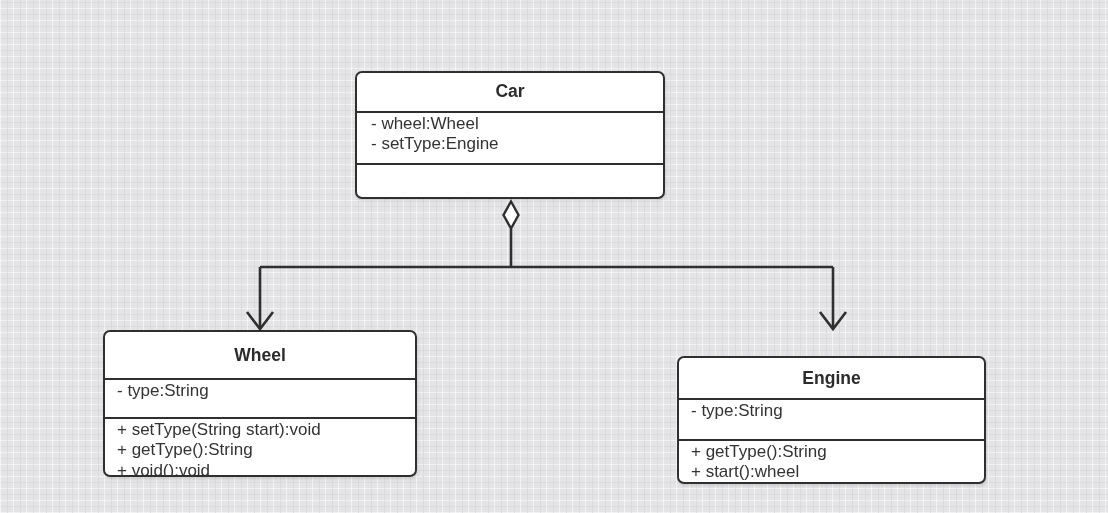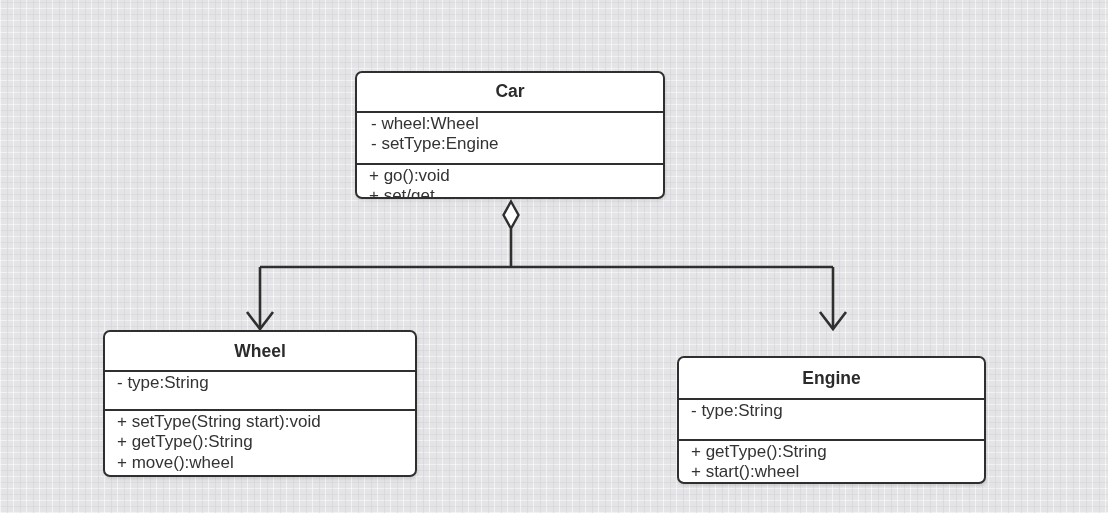--- a/index.html
+++ b/index.html
@@ -48,35 +48,31 @@
 
     <polygon points="511,201.5 518.5,215 511,228.5 503.5,215" fill="#ffffff" stroke="#2f2f2f" stroke-width="2.4"></polygon>
   </svg>
 
   <div class="uml-class" style="left:355px;top:71px;width:310px;height:128px;">
     <div class="uml-title" style="height:39.5px;">Car</div>
     <div class="uml-attrs" style="height:52px;padding-left:14px;">
         <div class="member-line">- wheel:Wheel</div>
         <div class="member-line">- setType:Engine</div>
       </div>
-    <div class="uml-methods">
-        <div class="member-line">+ go():void</div>
-        <div class="member-line">+ set/get ...</div>
-      </div>
   </div>
 
   <div class="uml-class" style="left:103px;top:330px;width:314px;height:147px;">
-    <div class="uml-title" style="height:40px;">Wheel</div>
+    <div class="uml-title" style="height:48px;">Wheel</div>
     <div class="uml-attrs" style="height:38.5px;">
         <div class="member-line">- type:String</div>
       </div>
     <div class="uml-methods">
         <div class="member-line">+ setType(String start):void</div>
         <div class="member-line">+ getType():String</div>
-        <div class="member-line">+ move():wheel</div>
+        <div class="member-line">+ void():void</div>
       </div>
   </div>
 
   <div class="uml-class" style="left:677px;top:330px;width:309px;height:128px;margin-top:26px;">
     <div class="uml-title" style="height:42px;">Engine</div>
     <div class="uml-attrs" style="height:40.5px;">
         <div class="member-line">- type:String</div>
       </div>
     <div class="uml-methods">
         <div class="member-line">+ getType():String</div>

